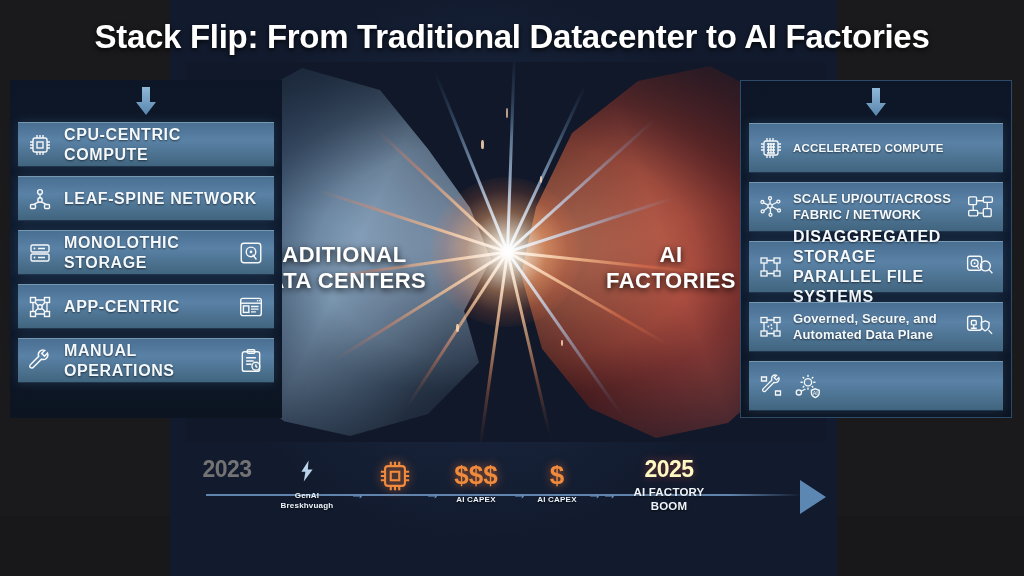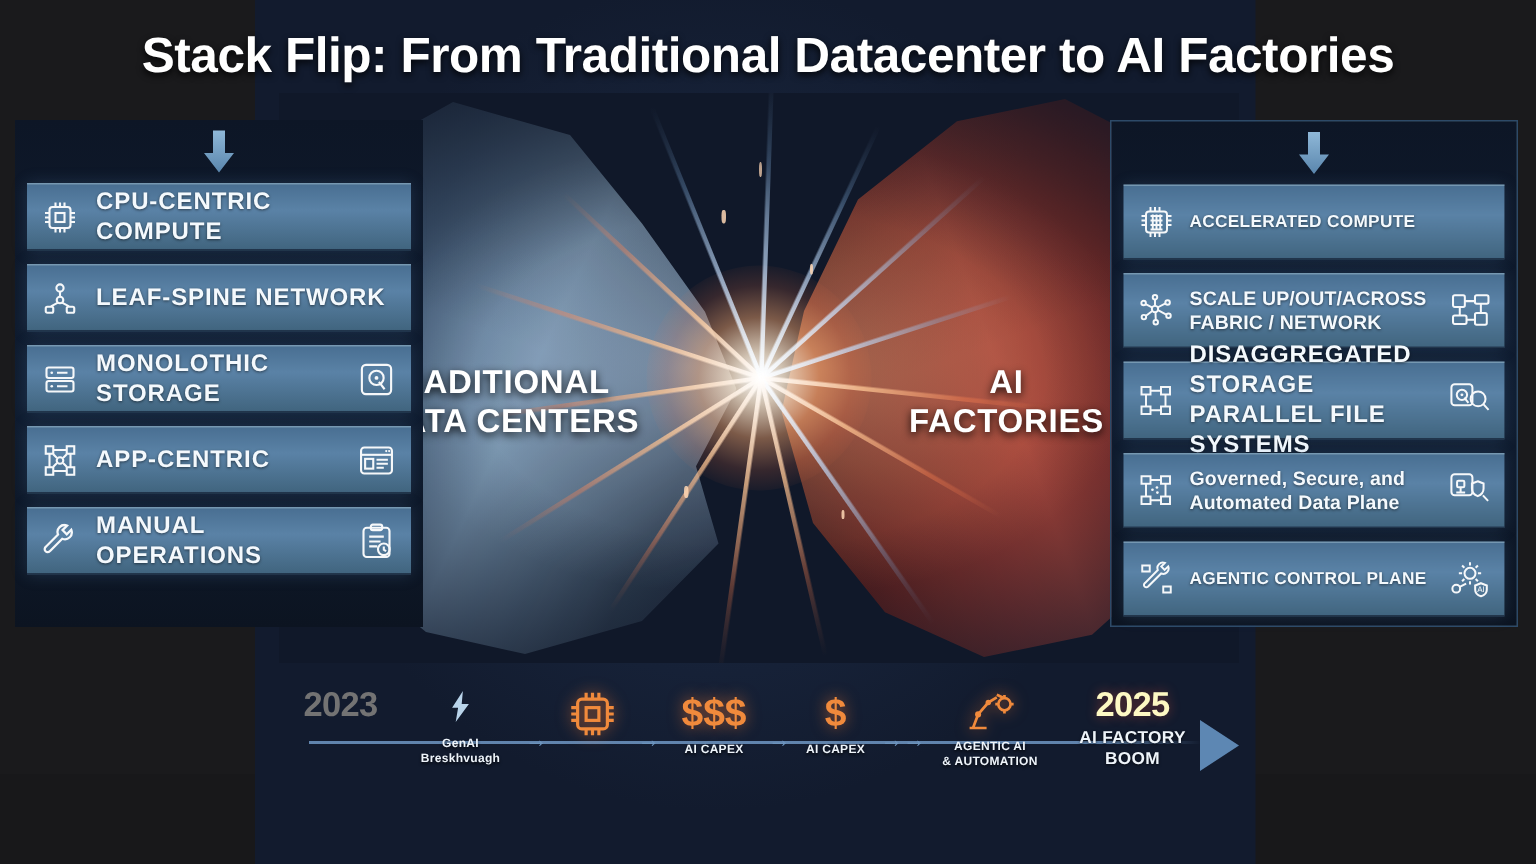--- a/index.html
+++ b/index.html
@@ -493,21 +493,20 @@
       </div>
 
       <div class="row">
         <span class="icon-l">
           <svg viewBox="0 0 24 24" width="24" height="24" fill="none" stroke="#ffffff" stroke-width="1.3">
             <path d="M2.5 3h5v4h-5z"></path>
               <path d="M16.5 21h5v-4h-5z"></path>
             <path d="M19.8 3.6a3.6 3.6 0 0 1-4.7 4.7L6.6 16.8a1.6 1.6 0 1 1-2.2-2.2L12.9 6a3.6 3.6 0 0 1 4.7-4.7l-2.4 2.4 2.2 2.2z"></path>
           </svg>
         </span>
-        <span class="row-label big">AGENTIC CONTROL PLANE</span>
         <span class="icon-r">
           <svg viewBox="0 0 26 26" width="28" height="28" fill="none" stroke="#ffffff" stroke-width="1.25">
             <circle cx="13" cy="9.5" r="3.4"></circle>
             <path d="M13 2.6v2M13 14.4v2M6.1 9.5h2M17.9 9.5h2M8.1 4.6l1.4 1.4M16.5 13l1.4 1.4M17.9 4.6l-1.4 1.4M9.5 13L8.1 14.4"></path>
             <circle cx="4.5" cy="19" r="2.4"></circle>
               <path d="M6.6 17.9l4-2.1"></path>
             <path d="M19.8 15.6l3.6 1.4v2.6c0 2-1.5 3.4-3.6 4.1-2.1-.7-3.6-2.1-3.6-4.1V17z"></path>
             <text x="19.8" y="21" font-size="5" fill="#ffffff" stroke="none" text-anchor="middle" font-family="Liberation Sans, sans-serif">AI</text>
           </svg>
         </span>
@@ -560,36 +559,20 @@
       <div class="tl-node" style="width:60px;">
         <div class="tl-glyph" style="margin-top:4px;">$</div>
         <div class="tl-cap" style="margin-top:7px;">AI CAPEX</div>
       </div>
 
       <div class="tl-arrow">→</div>
 
 
       <div class="tl-arrow">→</div>
 
-      <div class="tl-node" style="width:86px;">
-        <div style="height:32px;display:flex;align-items:center;">
-          <svg viewBox="0 0 30 26" width="34" height="30" fill="none" stroke="#f08a3c" stroke-width="1.6" style="filter:drop-shadow(0 0 5px rgba(240,120,50,.6));">
-            <path d="M3 23h10M5 23l3-8M8 15l6-7M14 8l5-3"></path>
-            <circle cx="8" cy="15" r="1.8" fill="#f08a3c" stroke="none"></circle>
-            <circle cx="14" cy="8" r="1.6" fill="#f08a3c" stroke="none"></circle>
-            <path d="M19 3.5l3.5 1.5"></path>
-            <circle cx="23.5" cy="9" r="3.6"></circle>
-            <path d="M23.5 3.6v1.8M23.5 12.6v1.8M18.1 9h1.8M27.1 9h1.8"></path>
-          </svg>
-        </div>
-        <div class="tl-cap" style="margin-top:3px;">
-          <span>AGENTIC AI</span><br>
-          <span>&amp; AUTOMATION</span>
-        </div>
-      </div>
 
       <div class="tl-node" style="width:104px;">
         <div class="tl-year end">2025</div>
         <div class="tl-cap bold2" style="margin-top:5px;">
           <span>AI FACTORY</span><br>
           <span>BOOM</span>
         </div>
       </div>
 
     </div>

